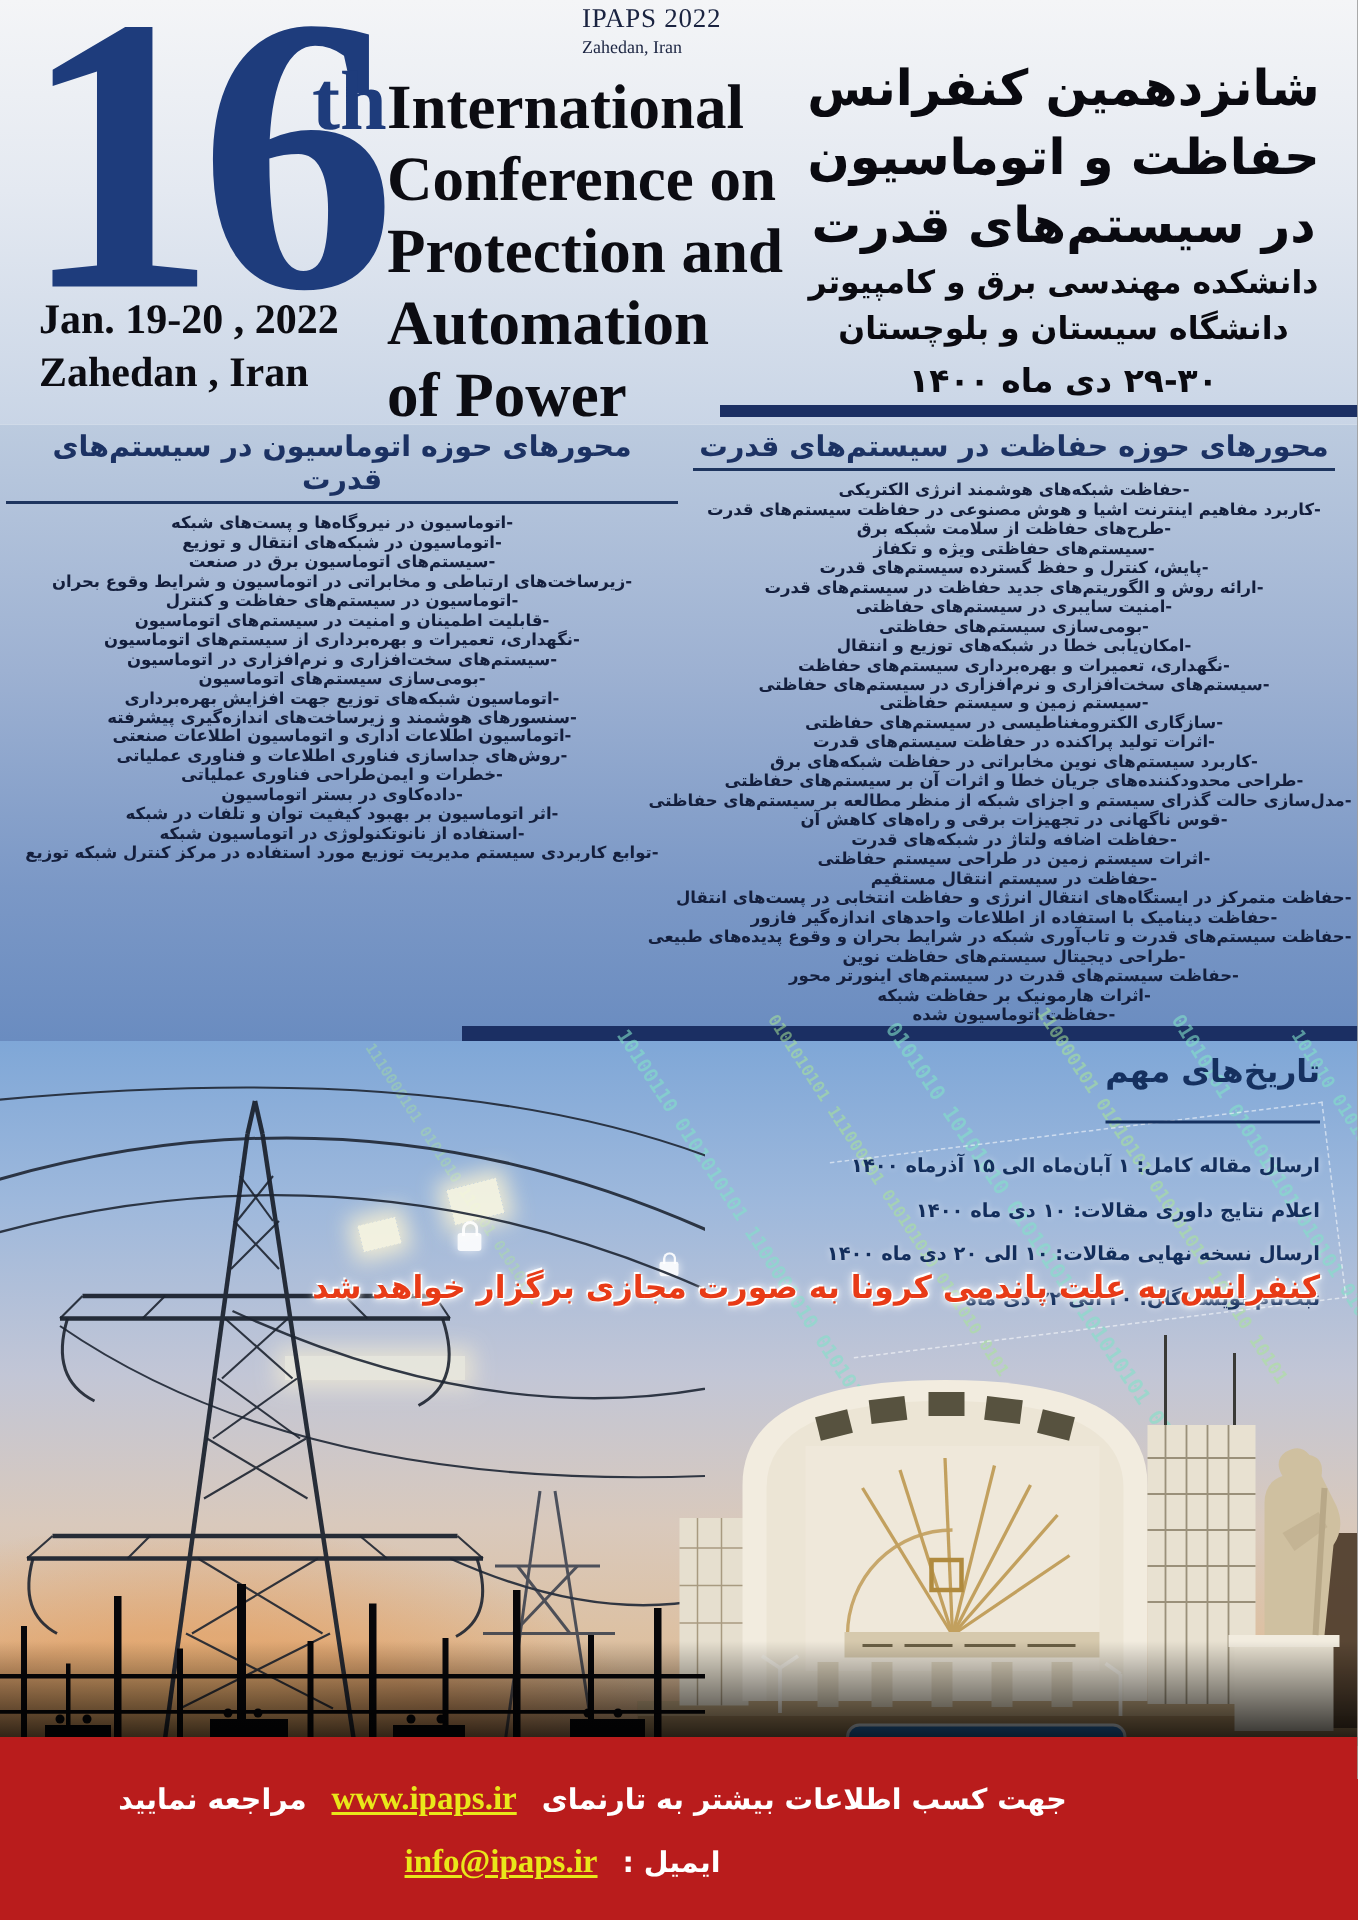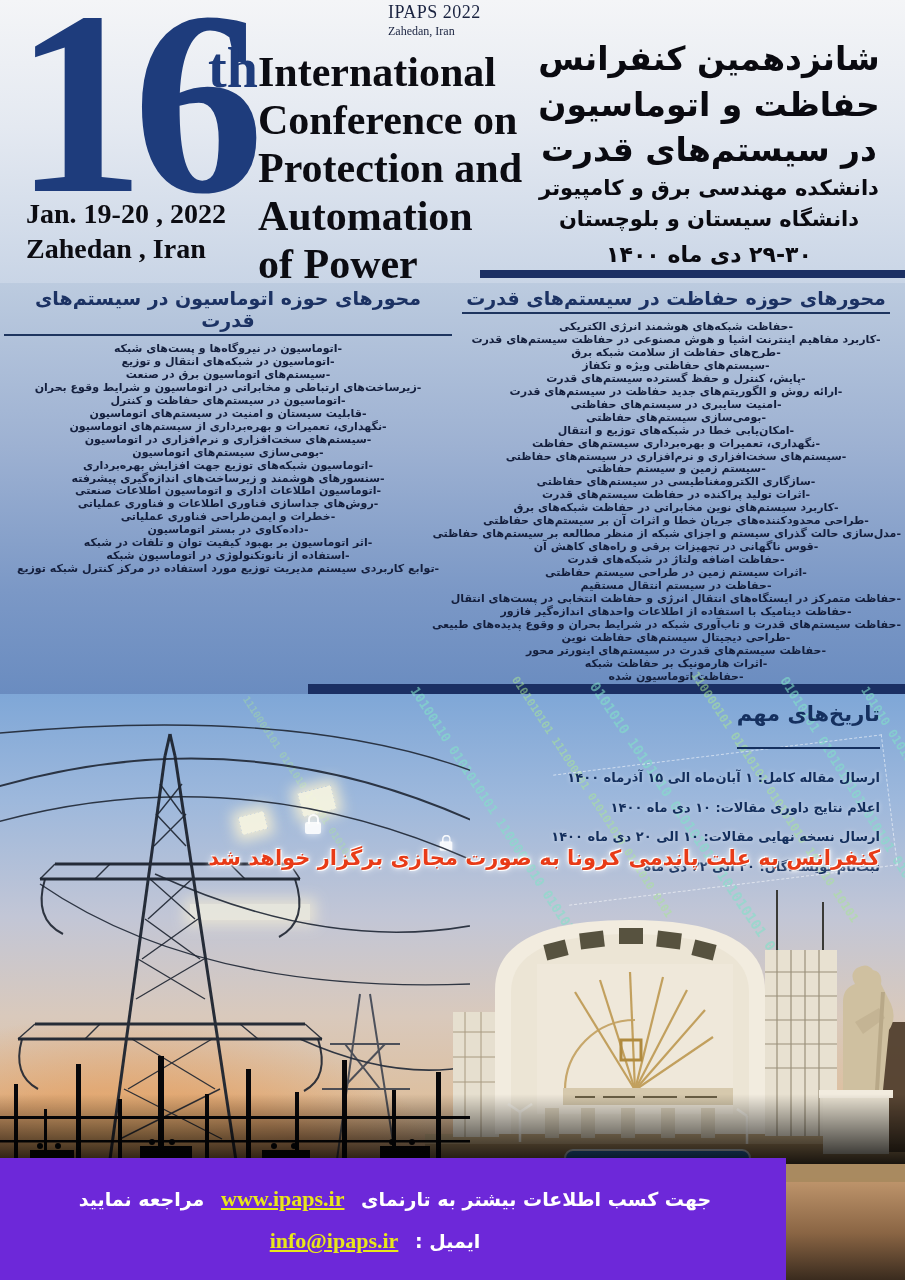--- a/index.html
+++ b/index.html
@@ -68,21 +68,21 @@
   .dates{position:absolute;right:25px;top:8px;direction:rtl;text-align:right;z-index:30;}
   .dates h2{display:inline-block;margin:0 0 14px 4px;font-size:21px;font-weight:bold;color:#15305f;
             border-bottom:2.5px solid #15305f;padding-bottom:21px;}
   .dates ul{margin:0;padding:0;}
   .dates li{list-style:none;font-size:13px;font-weight:bold;color:#132e5c;line-height:29.5px;
             white-space:nowrap;text-shadow:0 0 5px rgba(255,255,255,.55);}
   .notice{position:absolute;right:25px;top:152px;z-index:30;direction:rtl;font-size:21px;font-weight:bold;
           color:#e83b17;white-space:nowrap;
           text-shadow:0 0 4px #fff,0 0 8px #fff,1px 1px 0 #fff,-1px -1px 0 #fff;}
   
-  .footer{position:absolute;left:0;top:1158px;width:786px;height:122px;background:#6d28d9;z-index:40;}
+  .footer{position:absolute;left:0;top:1158px;width:905px;height:122px;background:#b91c1c;z-index:40;}
   .fline1{position:absolute;left:30px;top:28px;width:730px;direction:rtl;text-align:center;
           color:#fff;font-size:19px;font-weight:bold;}
   .fline2{position:absolute;left:240px;top:70px;width:260px;direction:rtl;text-align:center;
           color:#fff;font-size:19px;font-weight:bold;}
   .footer a{color:#e9e71a;font-family:"Liberation Serif",serif;font-weight:bold;font-size:22px;
             text-decoration:underline;margin:0 10px;direction:ltr;unicode-bidi:embed;display:inline-block;}
 </style>
 </head>
 <body>
 
@@ -158,21 +158,21 @@
         </ul>
     </div>
     <div class="col left">
       <h2>محورهای حوزه اتوماسیون در سیستم‌های قدرت</h2>
       <ul>
           <li>-اتوماسیون در نیروگاه‌ها و پست‌های شبکه</li>
           <li>-اتوماسیون در شبکه‌های انتقال و توزیع</li>
           <li>-سیستم‌های اتوماسیون برق در صنعت</li>
           <li>-زیرساخت‌های ارتباطی و مخابراتی در اتوماسیون و شرایط وقوع بحران</li>
           <li>-اتوماسیون در سیستم‌های حفاظت و کنترل</li>
-          <li>-قابلیت سیستان و امنیت در سیستم‌های اتوماسیون</li>
+          <li>-قابلیت اطمینان و امنیت در سیستم‌های اتوماسیون</li>
           <li>-نگهداری، تعمیرات و بهره‌برداری از سیستم‌های اتوماسیون</li>
           <li>-سیستم‌های سخت‌افزاری و نرم‌افزاری در اتوماسیون</li>
           <li>-بومی‌سازی سیستم‌های اتوماسیون</li>
           <li>-اتوماسیون شبکه‌های توزیع جهت افزایش بهره‌برداری</li>
           <li>-سنسورهای هوشمند و زیرساخت‌های اندازه‌گیری پیشرفته</li>
           <li>-اتوماسیون اطلاعات اداری و اتوماسیون اطلاعات صنعتی</li>
           <li>-روش‌های جداسازی فناوری اطلاعات و فناوری عملیاتی</li>
           <li>-خطرات و ایمن‌طراحی فناوری عملیاتی</li>
           <li>-داده‌کاوی در بستر اتوماسیون</li>
           <li>-اثر اتوماسیون بر بهبود کیفیت توان و تلفات در شبکه</li>

